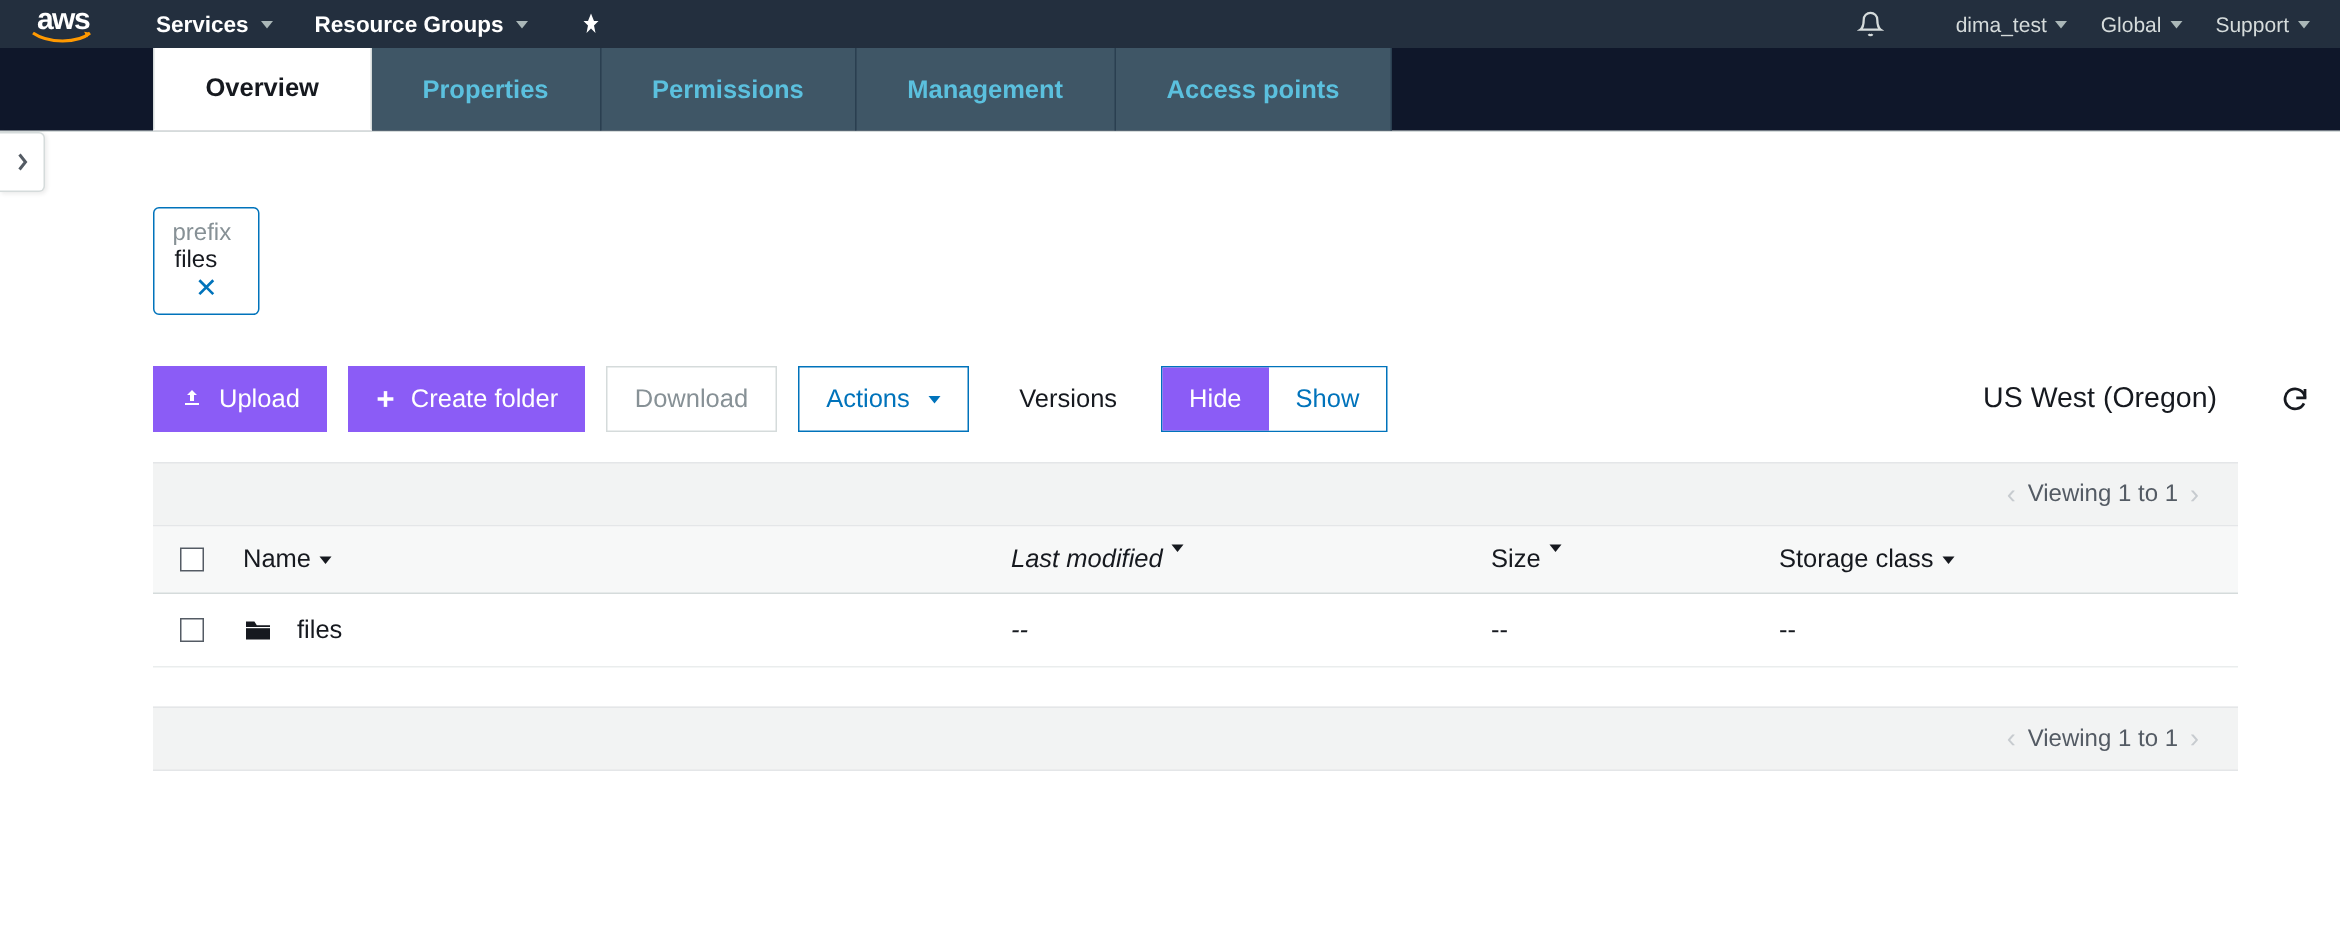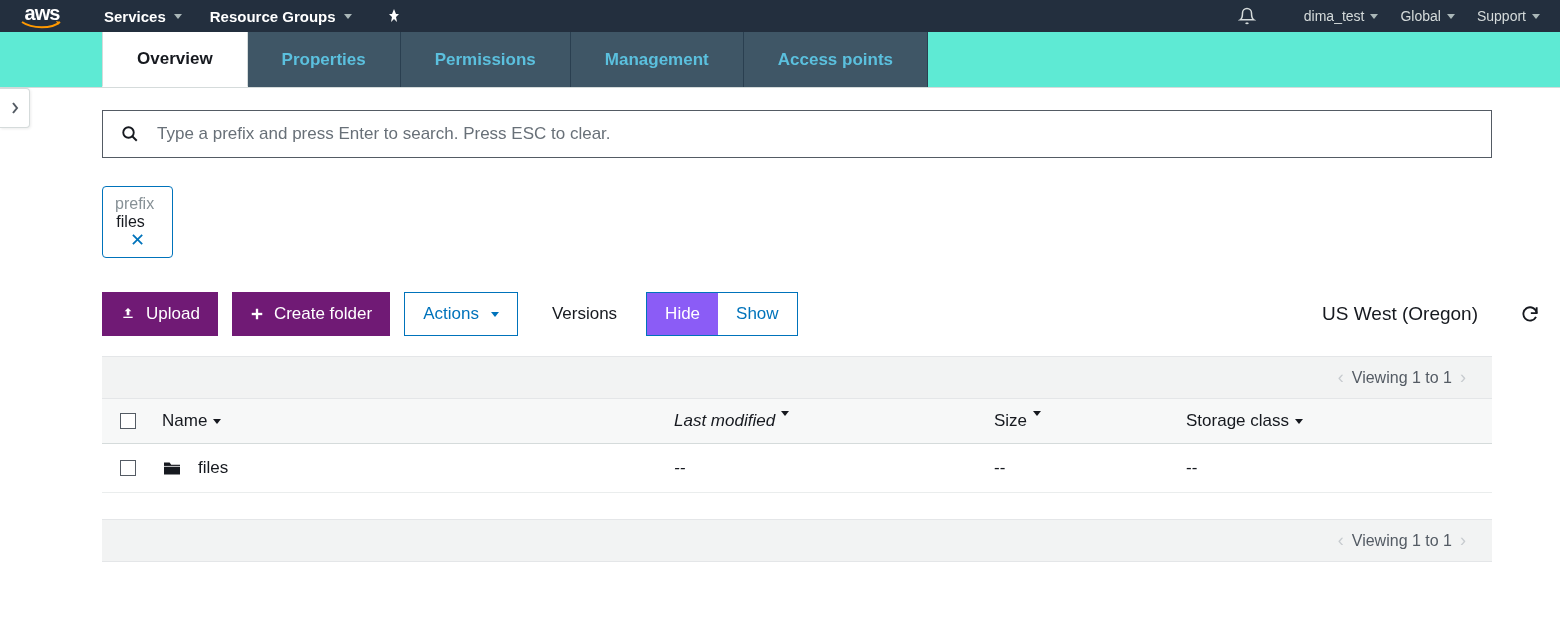--- a/index.html
+++ b/index.html
@@ -13,21 +13,21 @@
   .nav-item { display: inline-flex; align-items: center; margin-right: 28px; font-size: 15px; font-weight: 700; cursor: pointer; }
   .nav-item .caret { margin-left: 8px; }
   .caret { width: 0; height: 0; border-left: 4px solid transparent; border-right: 4px solid transparent; border-top: 5px solid #aab7b8; display: inline-block; }
   .pin-icon { color: #fff; font-size: 16px; margin-left: 6px; }
   .nav-spacer { flex: 1; }
   .bell-icon { margin-right: 26px; display:inline-block; }
   .right-item { display: inline-flex; align-items: center; margin-left: 22px; font-size: 14px; color: #d5dbdb; cursor: pointer; }
   .right-item .caret { margin-left: 6px; }
 
   
-  .tabs-row { display: flex; border-bottom: 1px solid #d5dbdb; background: #5eead4; padding-left: 102px; }
+  .tabs-row { display: flex; border-bottom: 1px solid #d5dbdb; background: #0f172a; padding-left: 102px; }
   .tab { height: 55px; display:flex; align-items:center; justify-content:center; padding: 0 34px; font-size: 17px; font-weight: 700; cursor: pointer; border-right: 1px solid #2a3f50; }
   .tab.inactive { background: #3f5666; color: #5bc0de; }
   .tab.active { background: #ffffff; color: #16191f; border: 1px solid #d5dbdb; border-bottom: 1px solid #fff; margin-bottom: -1px; border-top: none;}
   .tab:first-child { border-left: 1px solid #d5dbdb; }
 
   
   .content { padding: 22px 20px 20px 102px; position: relative; }
   .expand-handle { position: absolute; left: 0; top: 0; width: 30px; height: 40px; background: #fff; border: 1px solid #d5dbdb; border-left: none; border-radius: 0 4px 4px 0; display:flex; align-items:center; justify-content:center; cursor:pointer; box-shadow: 1px 1px 3px rgba(0,0,0,0.08);}
   .expand-handle svg { width: 8px; height: 12px; }
 
@@ -35,21 +35,21 @@
   .search-bar input { flex:1; border:none; outline:none; font-size:17px; color:#545b64; background:transparent; margin-left: 18px; }
   .search-bar input::placeholder { color: #687078; }
 
   .filter-chip { display:inline-flex; align-items:center; border:1px solid #0073bb; border-radius:4px; padding: 8px 12px; margin-top: 28px; font-size: 16px; flex-direction: column; }
   .filter-chip .prefix-label { color:#879196; margin-right: 6px; }
   .filter-chip .prefix-value { color:#16191f; margin-right: 14px; }
   .filter-chip .chip-close { color:#0073bb; font-size: 18px; font-weight: 300; cursor:pointer; line-height: 1; }
 
   .toolbar { display:flex; align-items:center; margin-top: 34px; gap: 14px; }
   .btn { height: 44px; display:inline-flex; align-items:center; justify-content:center; padding: 0 18px; font-size: 17px; cursor:pointer; border: none; }
-  .btn-primary { background:#701a75; color:#fff; font-weight:500; }
+  .btn-primary { background:#8b5cf6; color:#fff; font-weight:500; }
   .btn-primary .icon { margin-right: 10px; }
   .btn-disabled { background:#fff; color:#879196; border:1px solid #d5dbdb; cursor:default; }
   .btn-outline { background:#fff; color:#0073bb; border:1px solid #0073bb; }
   .btn-outline .caret-blue { margin-left: 12px; border-top-color:#0073bb; }
   .versions-label { color:#16191f; font-size:17px; margin-left: 20px; margin-right: 15px;}
   .toggle-group { display:inline-flex; border:1px solid #0073bb; height:44px; }
   .toggle-btn { display:inline-flex; align-items:center; justify-content:center; padding: 0 18px; font-size:17px; cursor:pointer; }
   .toggle-btn.on { background:#8b5cf6; color:#fff; }
   .toggle-btn.off { background:#fff; color:#0073bb; }
   .toolbar-spacer { flex:1; }
@@ -130,27 +130,20 @@
 </div>
 
 <div class="content">
   <div class="expand-handle">
     <svg viewBox="0 0 8 12">
         <path d="M2 1 L6 6 L2 11" stroke="#545b64" stroke-width="2" fill="none"></path>
       </svg>
   </div>
 
   
-  <div class="search-bar">
-    <svg width="18" height="18" viewBox="0 0 24 24" fill="none" stroke="#16191f" stroke-width="2.5">
-      <circle cx="10" cy="10" r="7"></circle>
-        <line x1="21" y1="21" x2="15" y2="15"></line>
-    </svg>
-    <input type="text" placeholder="Type a prefix and press Enter to search. Press ESC to clear." style="">
-  </div>
 
   
   <div class="filter-chip">
     <span class="prefix-label">prefix</span>
     <span class="prefix-value">files</span>
     <span class="chip-close">✕</span>
   </div>
 
   
   <div class="toolbar">
@@ -165,20 +158,23 @@
     </button>
     <button class="btn btn-primary">
       <span class="icon">
         <svg width="14" height="14" viewBox="0 0 24 24" fill="#fff">
             <rect x="10" y="3" width="4" height="18"></rect>
             <rect x="3" y="10" width="18" height="4"></rect>
           </svg>
       </span>
       <span>Create folder</span>
     </button>
+    <button class="btn btn-disabled">
+      <span>Download</span>
+    </button>
     <button class="btn btn-outline">
       <span>Actions</span>
       <span class="caret caret-blue"></span>
     </button>
     <span class="versions-label">Versions</span>
     <div class="toggle-group">
       <div class="toggle-btn on">Hide</div>
       <div class="toggle-btn off">Show</div>
     </div>
     <div class="toolbar-spacer"></div>

